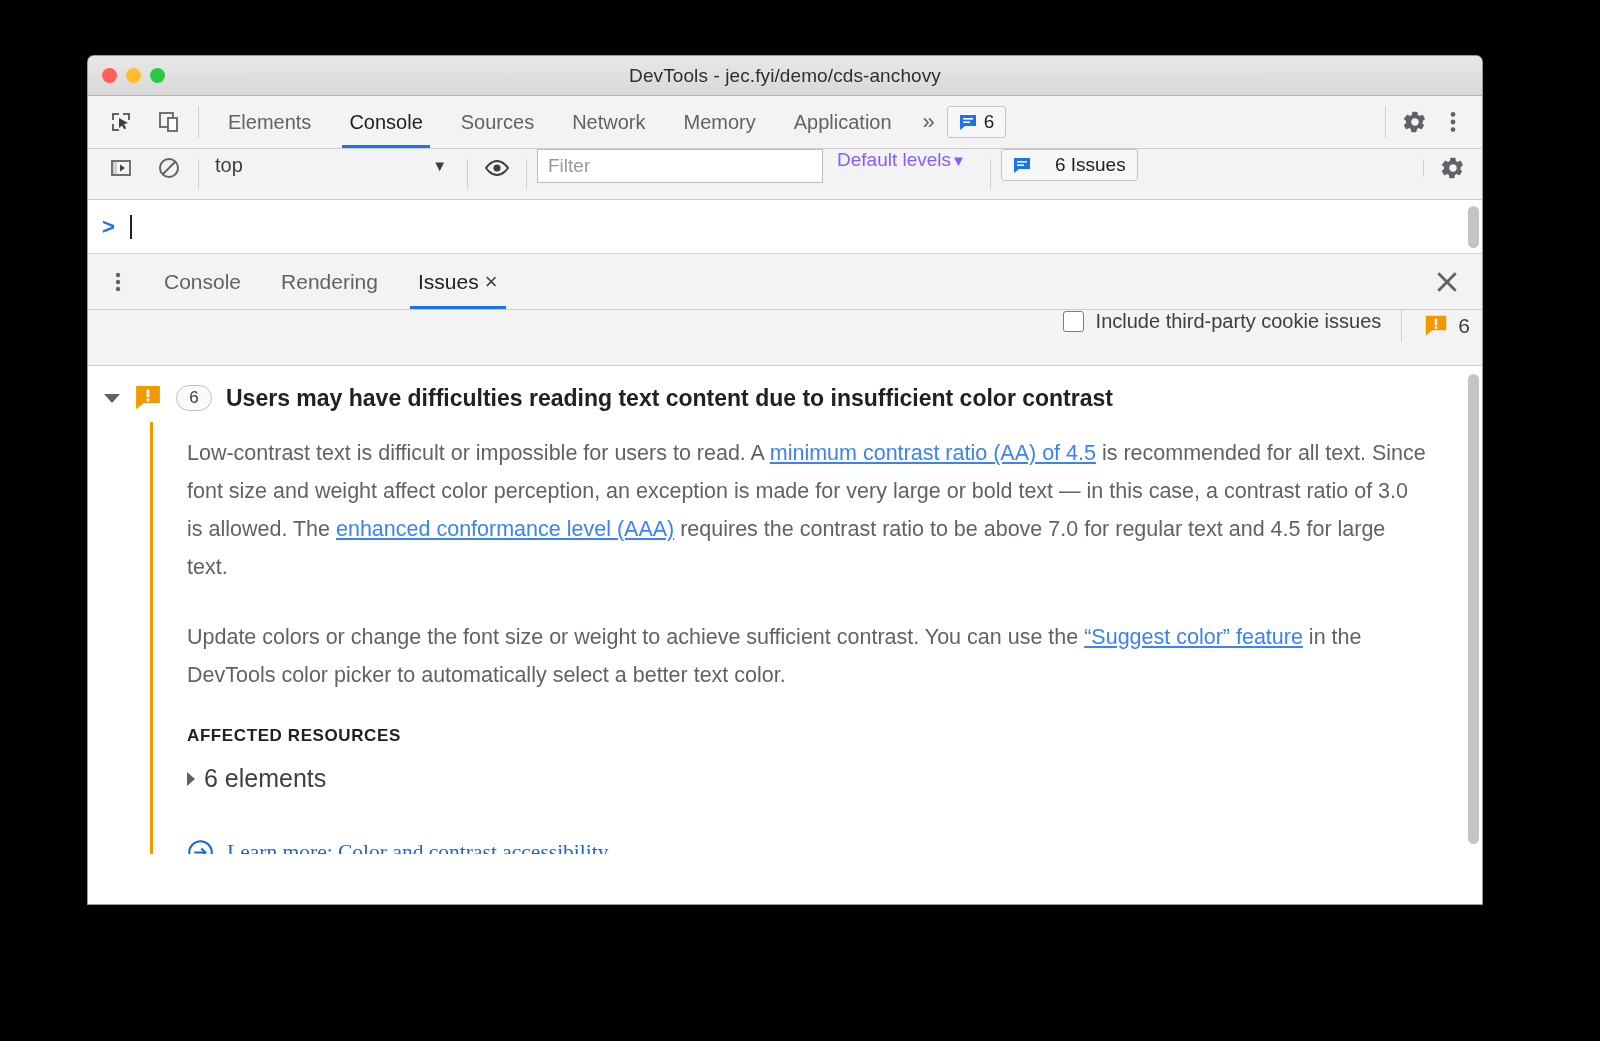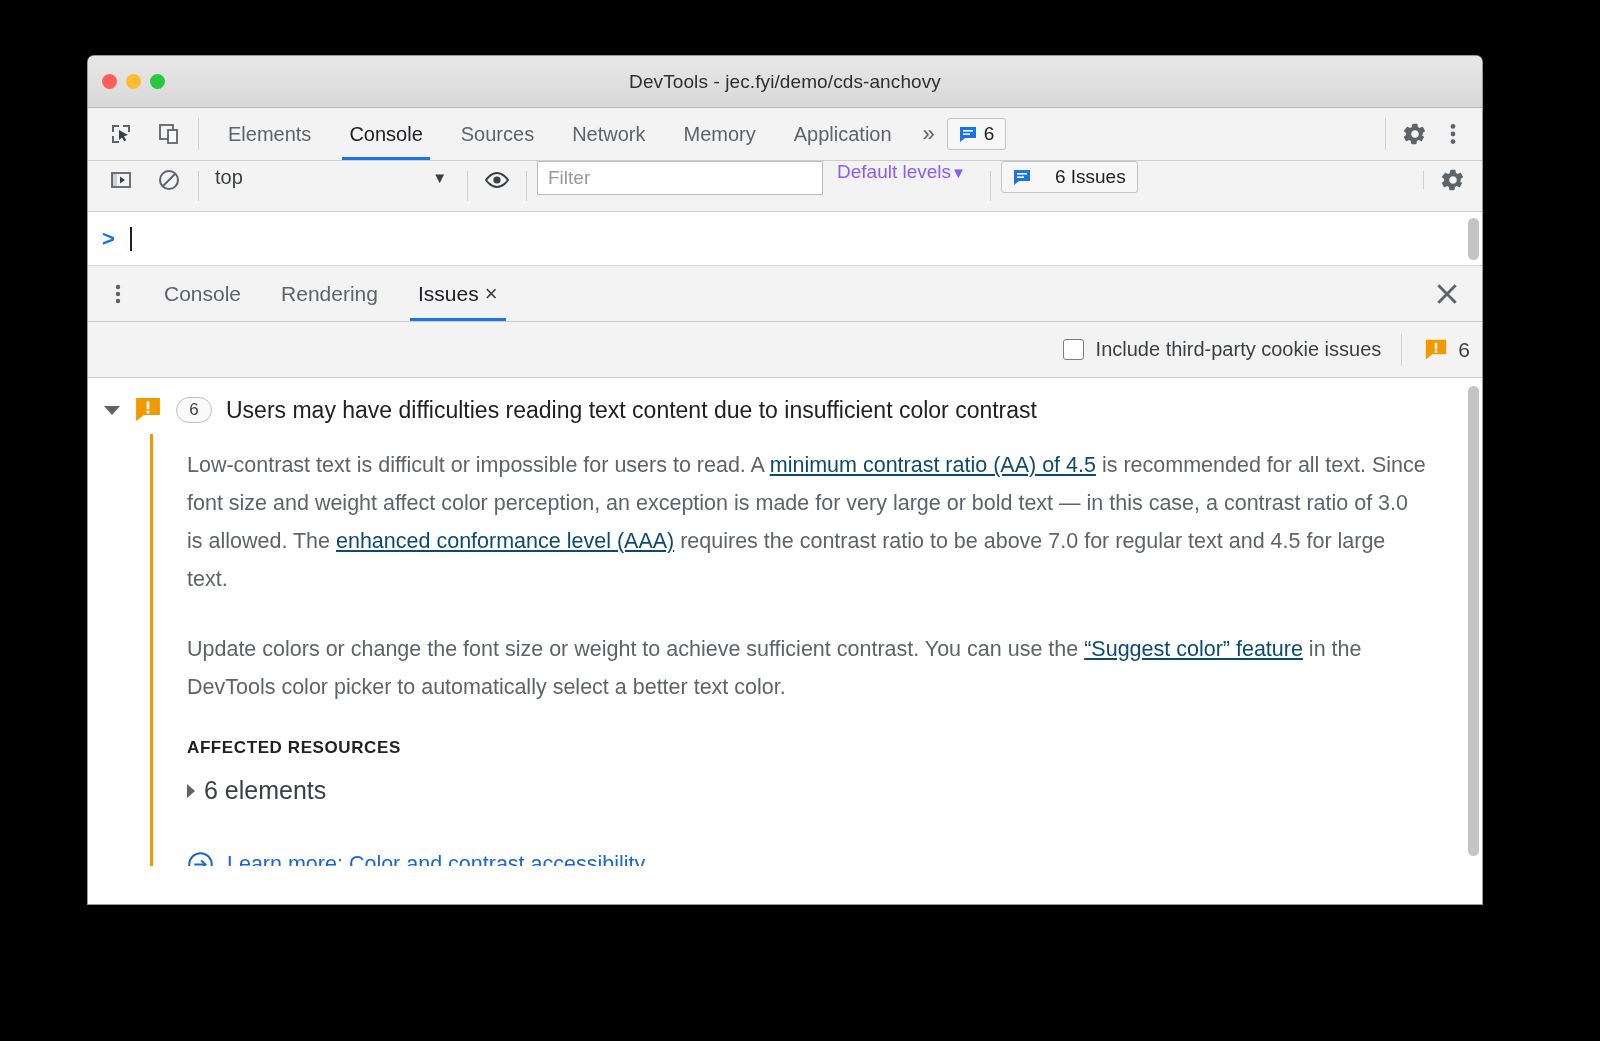--- a/index.html
+++ b/index.html
@@ -17,21 +17,21 @@
     width: 1394px; height: 848px;
     background: #ffffff;
     border-radius: 6px 6px 0 0;
     overflow: hidden;
     box-shadow: 0 0 0 1px #9a9a9a;
   }
 
   
   .titlebar {
     position: relative;
-    height: 52px;
+    height: 40px;
     background: linear-gradient(to bottom, #e8e8e8 0%, #d8d8d8 100%);
     border-bottom: 1px solid #b4b4b4;
     display: flex; align-items: center;
   }
   .traffic { display: flex; gap: 9px; margin-left: 14px; }
   .dot { width: 15px; height: 15px; border-radius: 50%; }
   .dot.red { background: #ff5f57; }
   .dot.yellow { background: #febc2e; }
   .dot.green { background: #28c840; }
   .title-text {
@@ -137,21 +137,21 @@
   .dtab.active::after {
     content: ""; position: absolute; left: 12px; right: 12px; bottom: 0;
     height: 3px; background: #1a73e8;
   }
   .drawer-close { margin-left: auto; display: flex; align-items: center; padding: 0 22px; }
 
   
   .issues-toolbar {
     height: 56px; background: #f3f3f3;
     border-bottom: 1px solid #cdcdcd;
-    display: flex; align-items: center; justify-content: flex-end;
+    display: flex; align-items: flex-start; justify-content: flex-end;
     padding-right: 12px; gap: 0;
   }
   .checkbox-row { display: flex; align-items: center; gap: 12px; font-size: 20px; color: #3c4043; }
   .checkbox {
     width: 21px; height: 21px; border: 1.5px solid #7d7d7d; border-radius: 3px; background: #fff;
   }
   .count-right { display: flex; align-items: center; gap: 10px; padding-left: 22px; margin-left: 20px;
     border-left: 1px solid #cfcfcf; height: 32px; font-size: 21px; color: #3c4043; }
 
   
@@ -165,42 +165,43 @@
     display: flex; align-items: center; gap: 14px;
     padding: 18px 0 10px 16px;
   }
   .tri-down { width: 0; height: 0; border-left: 8px solid transparent; border-right: 8px solid transparent; border-top: 9px solid #5f6368; }
   .count-pill {
     min-width: 36px; height: 26px; padding: 0 10px;
     border: 1px solid #c0c0c0; border-radius: 13px;
     display: flex; align-items: center; justify-content: center;
     font-size: 17px; color: #3c4043; background: #fafafa;
   }
-  .issue-title { font-size: 23px; font-weight: normal; color: #202124; }
+  .issue-title { font-size: 23px; font-weight: bold; color: #202124; }
 
   .issue-content {
     margin-left: 62px;
     border-left: 3px solid #f29900;
     padding: 12px 0 0 34px;
     max-width: 1290px;
   }
   .para {
     font-size: 21.5px; line-height: 38px; color: #5f6368; margin: 0 0 32px 0;
     max-width: 1240px;
   }
-  .lnk { color: #0c4a6e; }
+  .lnk { color: #3b82f6; }
   .section-head {
     font-size: 17px; font-weight: bold; color: #202124;
     letter-spacing: .6px; margin: 14px 0 18px 0;
   }
   .resource-row { display: flex; align-items: center; gap: 9px; font-size: 25px; color: #3c4043; }
   .tri-right { width: 0; height: 0; border-top: 7px solid transparent; border-bottom: 7px solid transparent; border-left: 8px solid #5f6368; }
   .learnmore {
     display: flex; align-items: center; gap: 13px;
     margin-top: 46px;
+    font-family: Liberation Serif, serif;
   }
   .learnmore a {
     font-size: 21.5px; color: #1a67d2; text-decoration: underline;
   }
   .issues-scroll {
     position: absolute; right: 3px; top: 8px;
     width: 11px; height: 470px; border-radius: 6px; background: #c4c4c4;
   }
 
   svg { display: block; }

